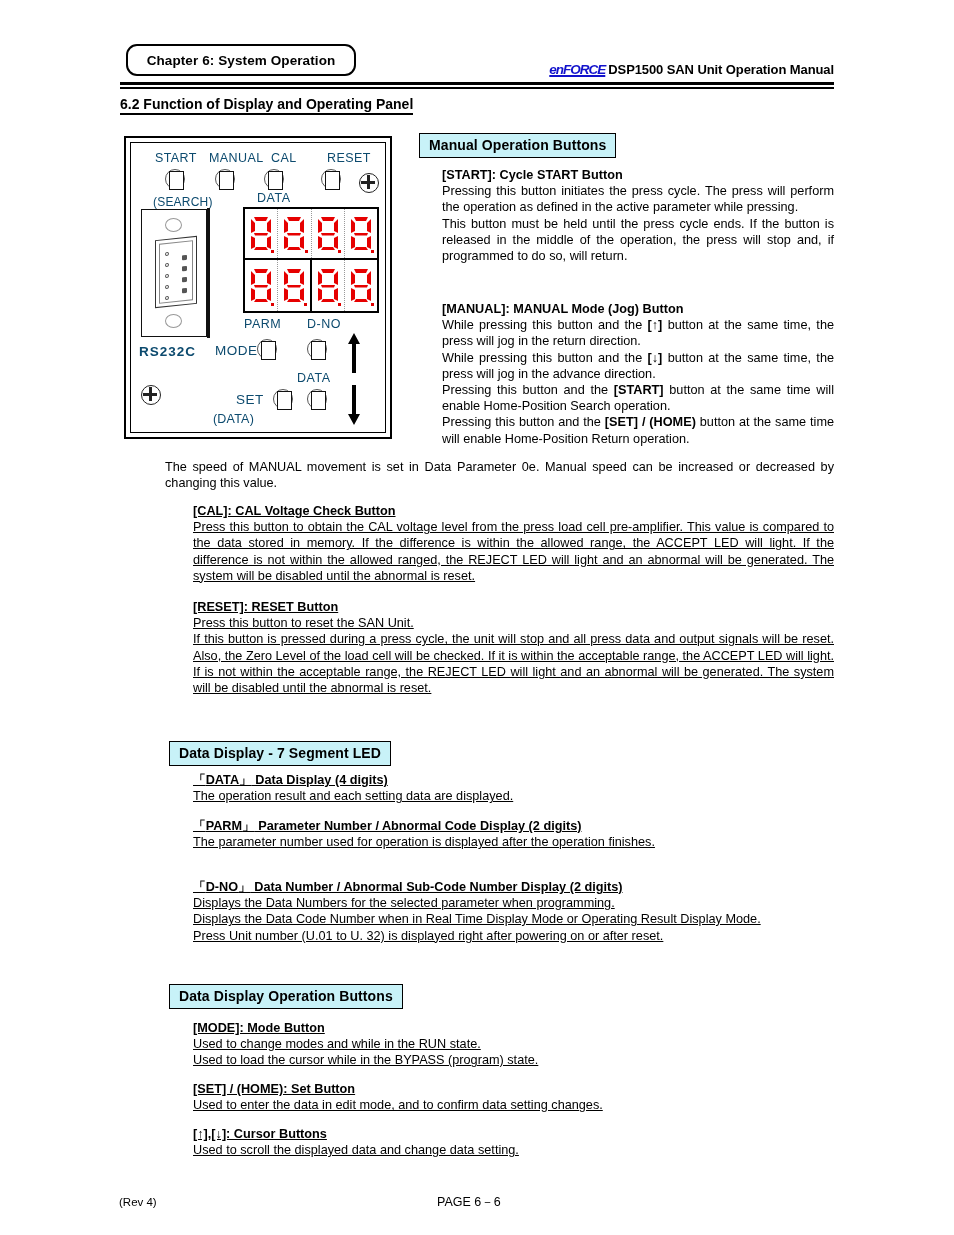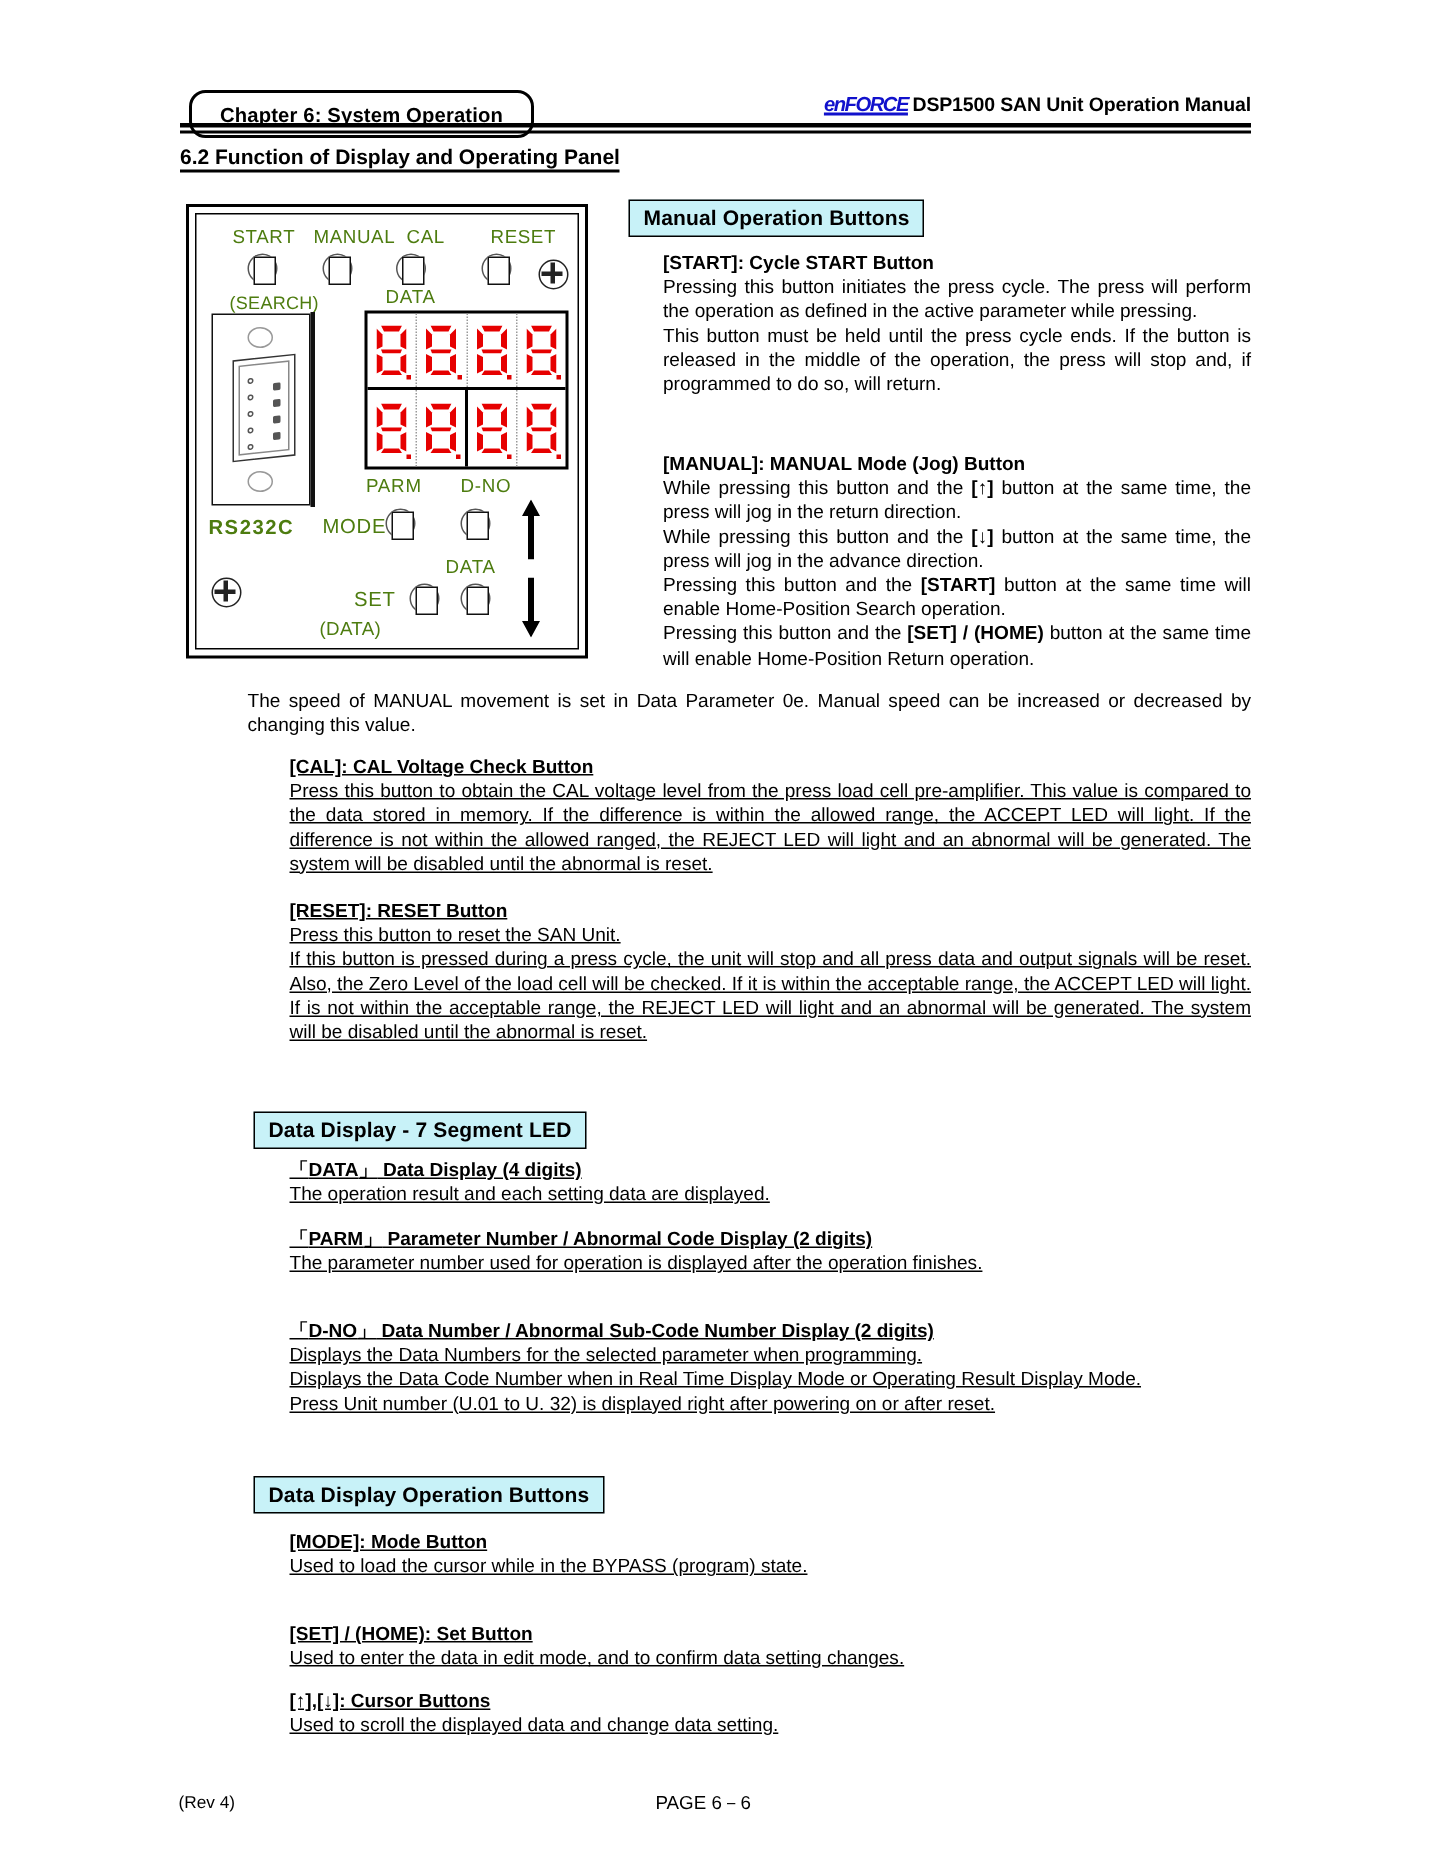--- a/index.html
+++ b/index.html
@@ -11,21 +11,21 @@
     width: 954px; height: 1235px;
     position: relative;
     font-family: "Liberation Sans", sans-serif;
     color: #000000;
     overflow: hidden;
   }
 
   
   .header { position: absolute; left: 0; top: 0; width: 954px; height: 92px; }
   .chapter-tab {
-    position: absolute; left: 126px; top: 60px;
+    position: absolute; left: 126px; top: 44px;
     width: 230px; height: 32px;
     border: 2px solid #000;
     border-radius: 11px;
     background: #fff;
     display: flex; align-items: center; justify-content: center;
     font-size: 13.5px; font-weight: bold;
     letter-spacing: .1px;
   }
   .manual-title {
     position: absolute; right: 120px; top: 62px;
@@ -66,21 +66,21 @@
   .panel-figure {
     position: absolute; left: 124px; top: 136px;
     width: 268px; height: 303px;
     border: 2.5px solid #000;
     background: #fff;
   }
   .panel-inner {
     position: absolute; left: 4px; top: 4px; right: 4px; bottom: 4px;
     border: 1.5px solid #000;
   }
-  .pf-label { position: absolute; font-family: "Liberation Sans", sans-serif; color:#4d7c0f; }
+  .pf-label { position: absolute; font-family: "Liberation Sans", sans-serif; color:#0c4a6e; }
 
   .lbl-start  { left: 24px;  top: 8px;  font-size: 12.5px; letter-spacing: .4px; }
   .lbl-manual { left: 78px;  top: 8px;  font-size: 12.5px; letter-spacing: .4px; }
   .lbl-cal    { left: 140px; top: 8px;  font-size: 12.5px; letter-spacing: .4px; }
   .lbl-reset  { left: 196px; top: 8px;  font-size: 12.5px; letter-spacing: .4px; }
   .lbl-search { left: 22px;  top: 52px; font-size: 12px;   letter-spacing: .2px; }
   .lbl-data-top { left: 126px; top: 48px; font-size: 12.5px; letter-spacing: .5px; }
   .lbl-parm   { left: 113px; top: 174px; font-size: 12.5px; letter-spacing: .5px; }
   .lbl-dno    { left: 176px; top: 174px; font-size: 12.5px; letter-spacing: .5px; }
   .lbl-rs232c { left: 8px;   top: 201px; font-size: 13.5px; font-weight: bold; letter-spacing: 1px; }
@@ -467,20 +467,21 @@
   <p class="indent just">Displays the Data Code Number when in Real Time Display Mode or Operating Result Display Mode.</p>
   <p class="indent">Press Unit number (U.01 to U. 32) is displayed right after powering on or after reset.</p>
 </div>
 
 <div class="sec-box box-dataops">
   <span>Data Display Operation Buttons</span>
 </div>
 
 <div class="blk col-full t-mode">
   <p class="hdr-line">[MODE]:  Mode Button</p>
+  <p class="indent">Used to change modes and while in the RUN state.</p>
   <p class="indent">Used to load the cursor while in the BYPASS (program) state.</p>
 </div>
 
 <div class="blk col-full t-set">
   <p class="hdr-line">[SET] / (HOME):  Set Button</p>
   <p class="indent">Used to enter the data in edit mode, and to confirm data setting changes.</p>
 </div>
 
 <div class="blk col-full t-cursor">
   <p class="hdr-line">[↑],[↓]:  Cursor Buttons</p>

